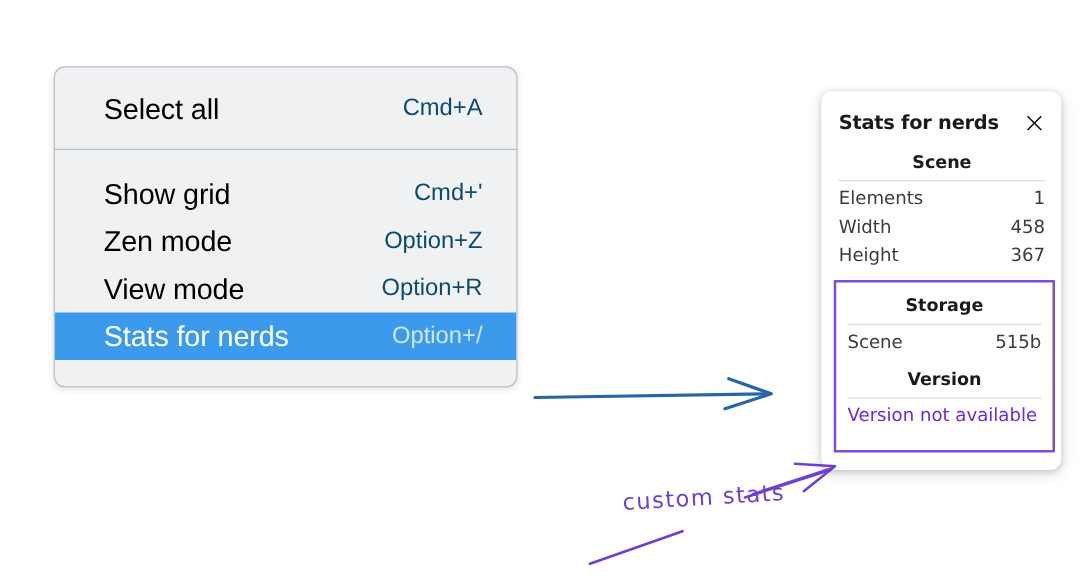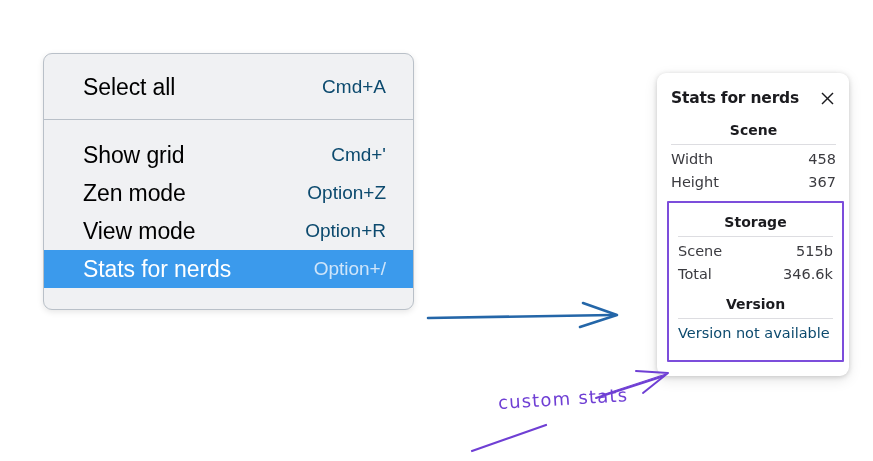--- a/index.html
+++ b/index.html
@@ -123,21 +123,21 @@
     display: flex;
     align-items: center;
     justify-content: space-between;
     font-size: 14.5px;
     color: #3b3b40;
     padding: 3.5px 0;
   }
   .sp-row .sp-val { color: #3b3b40; }
   .sp-plain {
     font-size: 14.5px;
-    color: #0c4a6e;
+    color: #6d28d9;
     padding: 4px 0 2px 0;
   }
 
   
   #annotations {
     position: absolute;
     left: 0; top: 0;
     width: 873px; height: 461px;
     pointer-events: none;
   }
@@ -198,40 +198,40 @@
         <line x1="2" y1="2" x2="13" y2="13" stroke="#1b1b1f" stroke-width="1.4"></line>
         <line x1="13" y1="2" x2="2" y2="13" stroke="#1b1b1f" stroke-width="1.4"></line>
       </svg>
     </span>
   </div>
 
   <div class="sp-body">
     <div class="sp-section-title">Scene</div>
     <div class="sp-rule"></div>
     <div class="sp-row">
+      <span class="sp-lab">Elements</span>
+      <span class="sp-val">1</span>
+    </div>
+    <div class="sp-row">
       <span class="sp-lab">Width</span>
       <span class="sp-val">458</span>
     </div>
     <div class="sp-row">
       <span class="sp-lab">Height</span>
       <span class="sp-val">367</span>
     </div>
   </div>
 
   <div class="sp-body boxed">
 
     <div class="sp-section-title">Storage</div>
     <div class="sp-rule"></div>
     <div class="sp-row">
       <span class="sp-lab">Scene</span>
       <span class="sp-val">515b</span>
-    </div>
-    <div class="sp-row">
-      <span class="sp-lab">Total</span>
-      <span class="sp-val">346.6k</span>
     </div>
 
     <div class="sp-section-title">Version</div>
     <div class="sp-rule"></div>
     <div class="sp-plain">Version not available</div>
 
   </div>
 
 </div>
 

